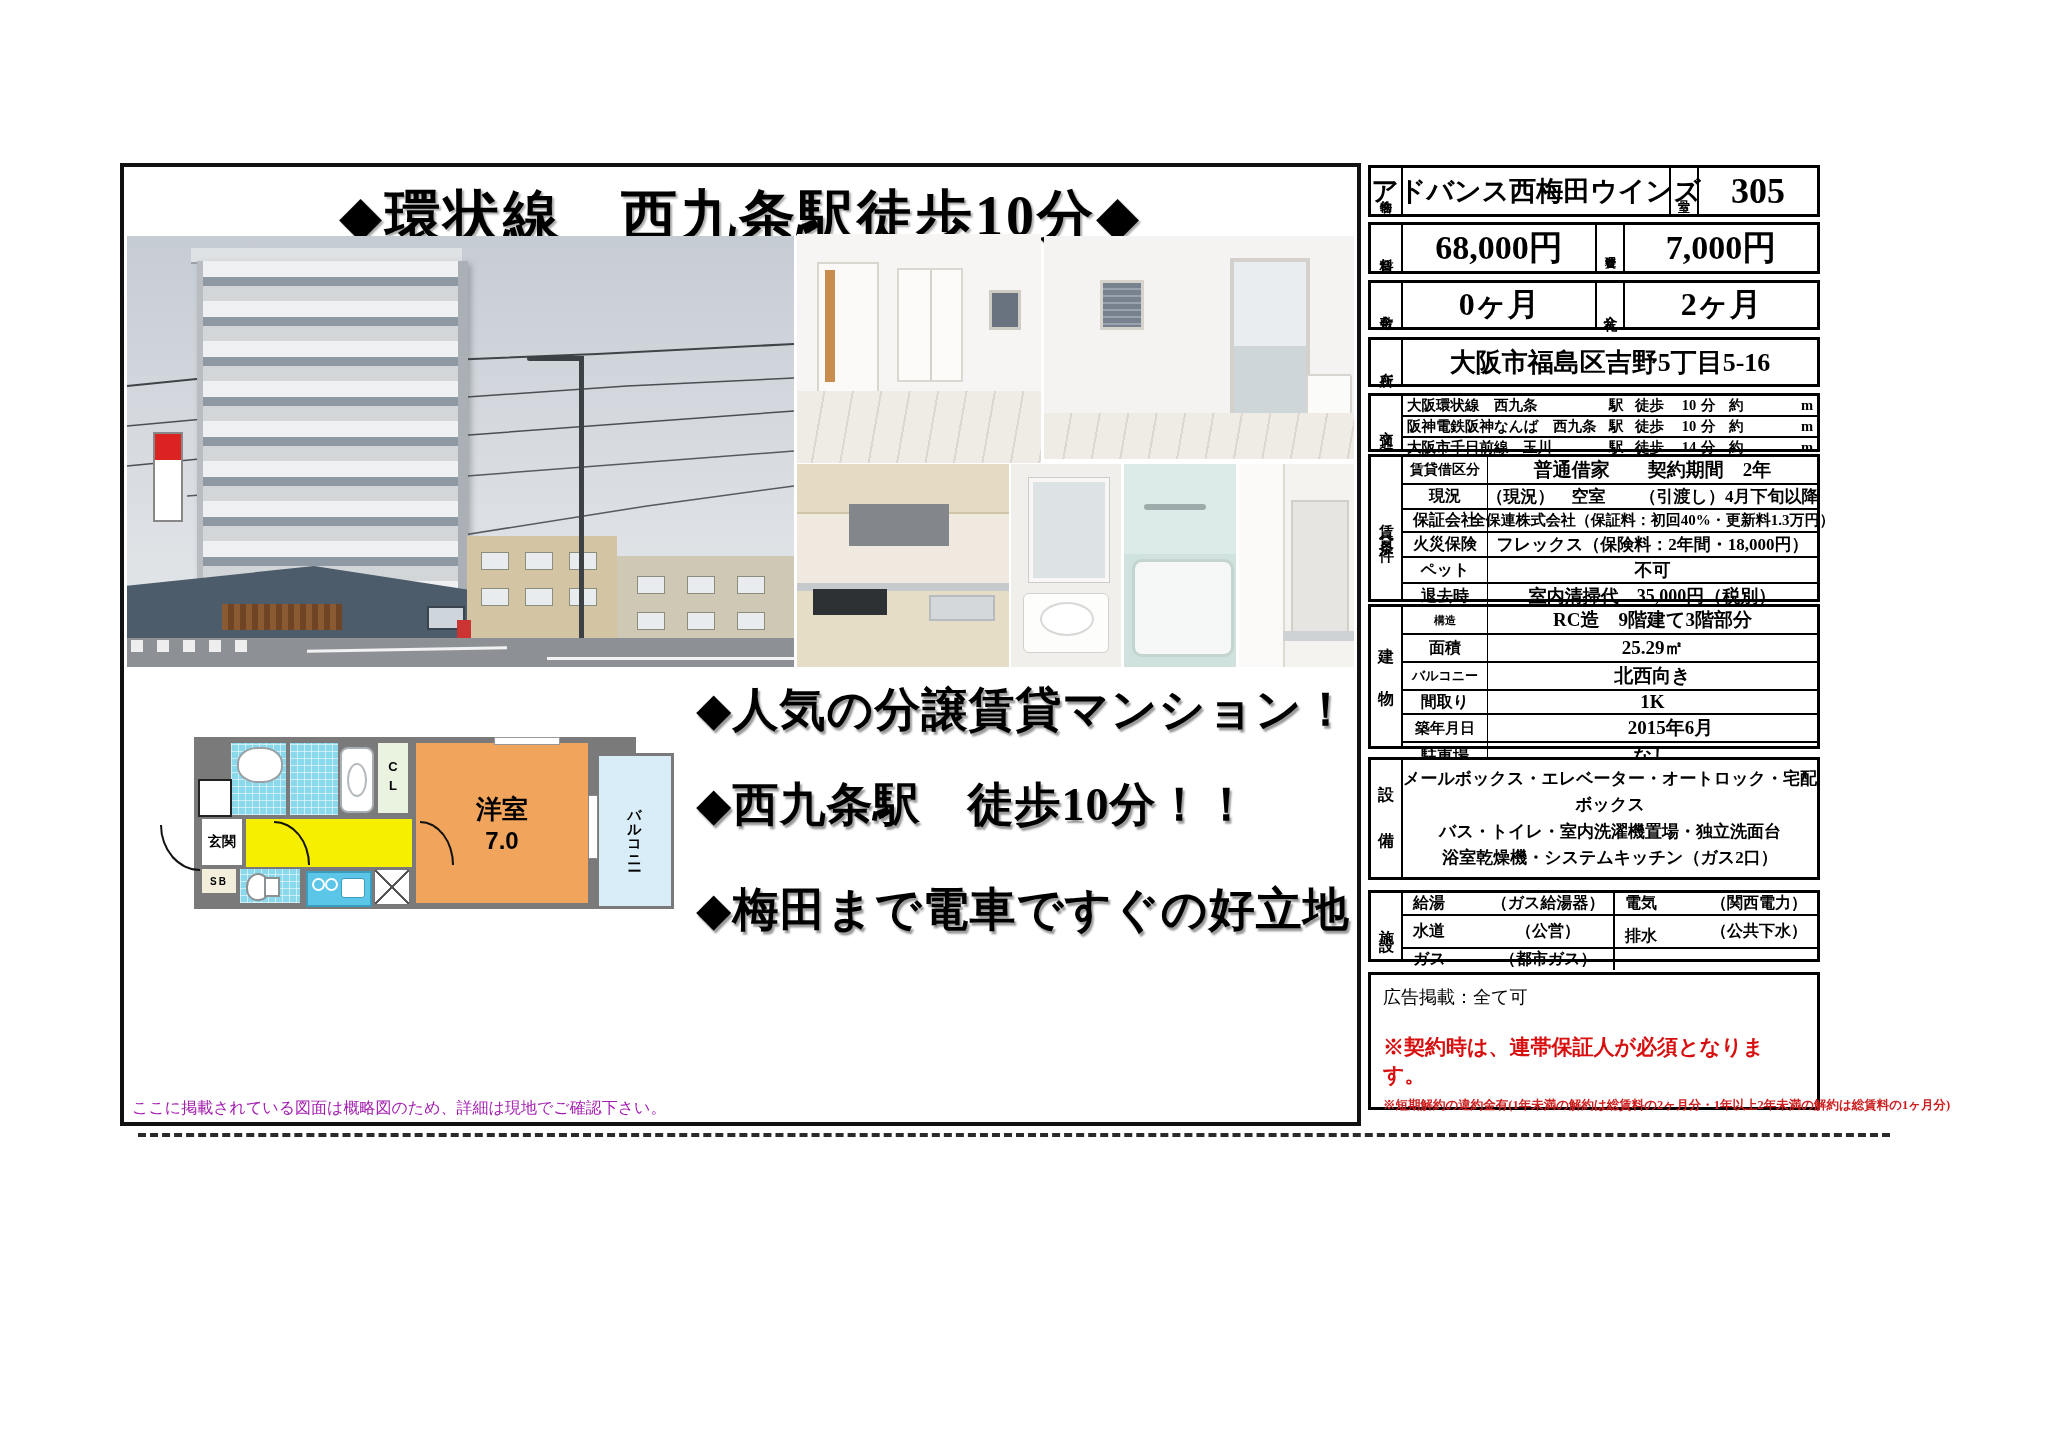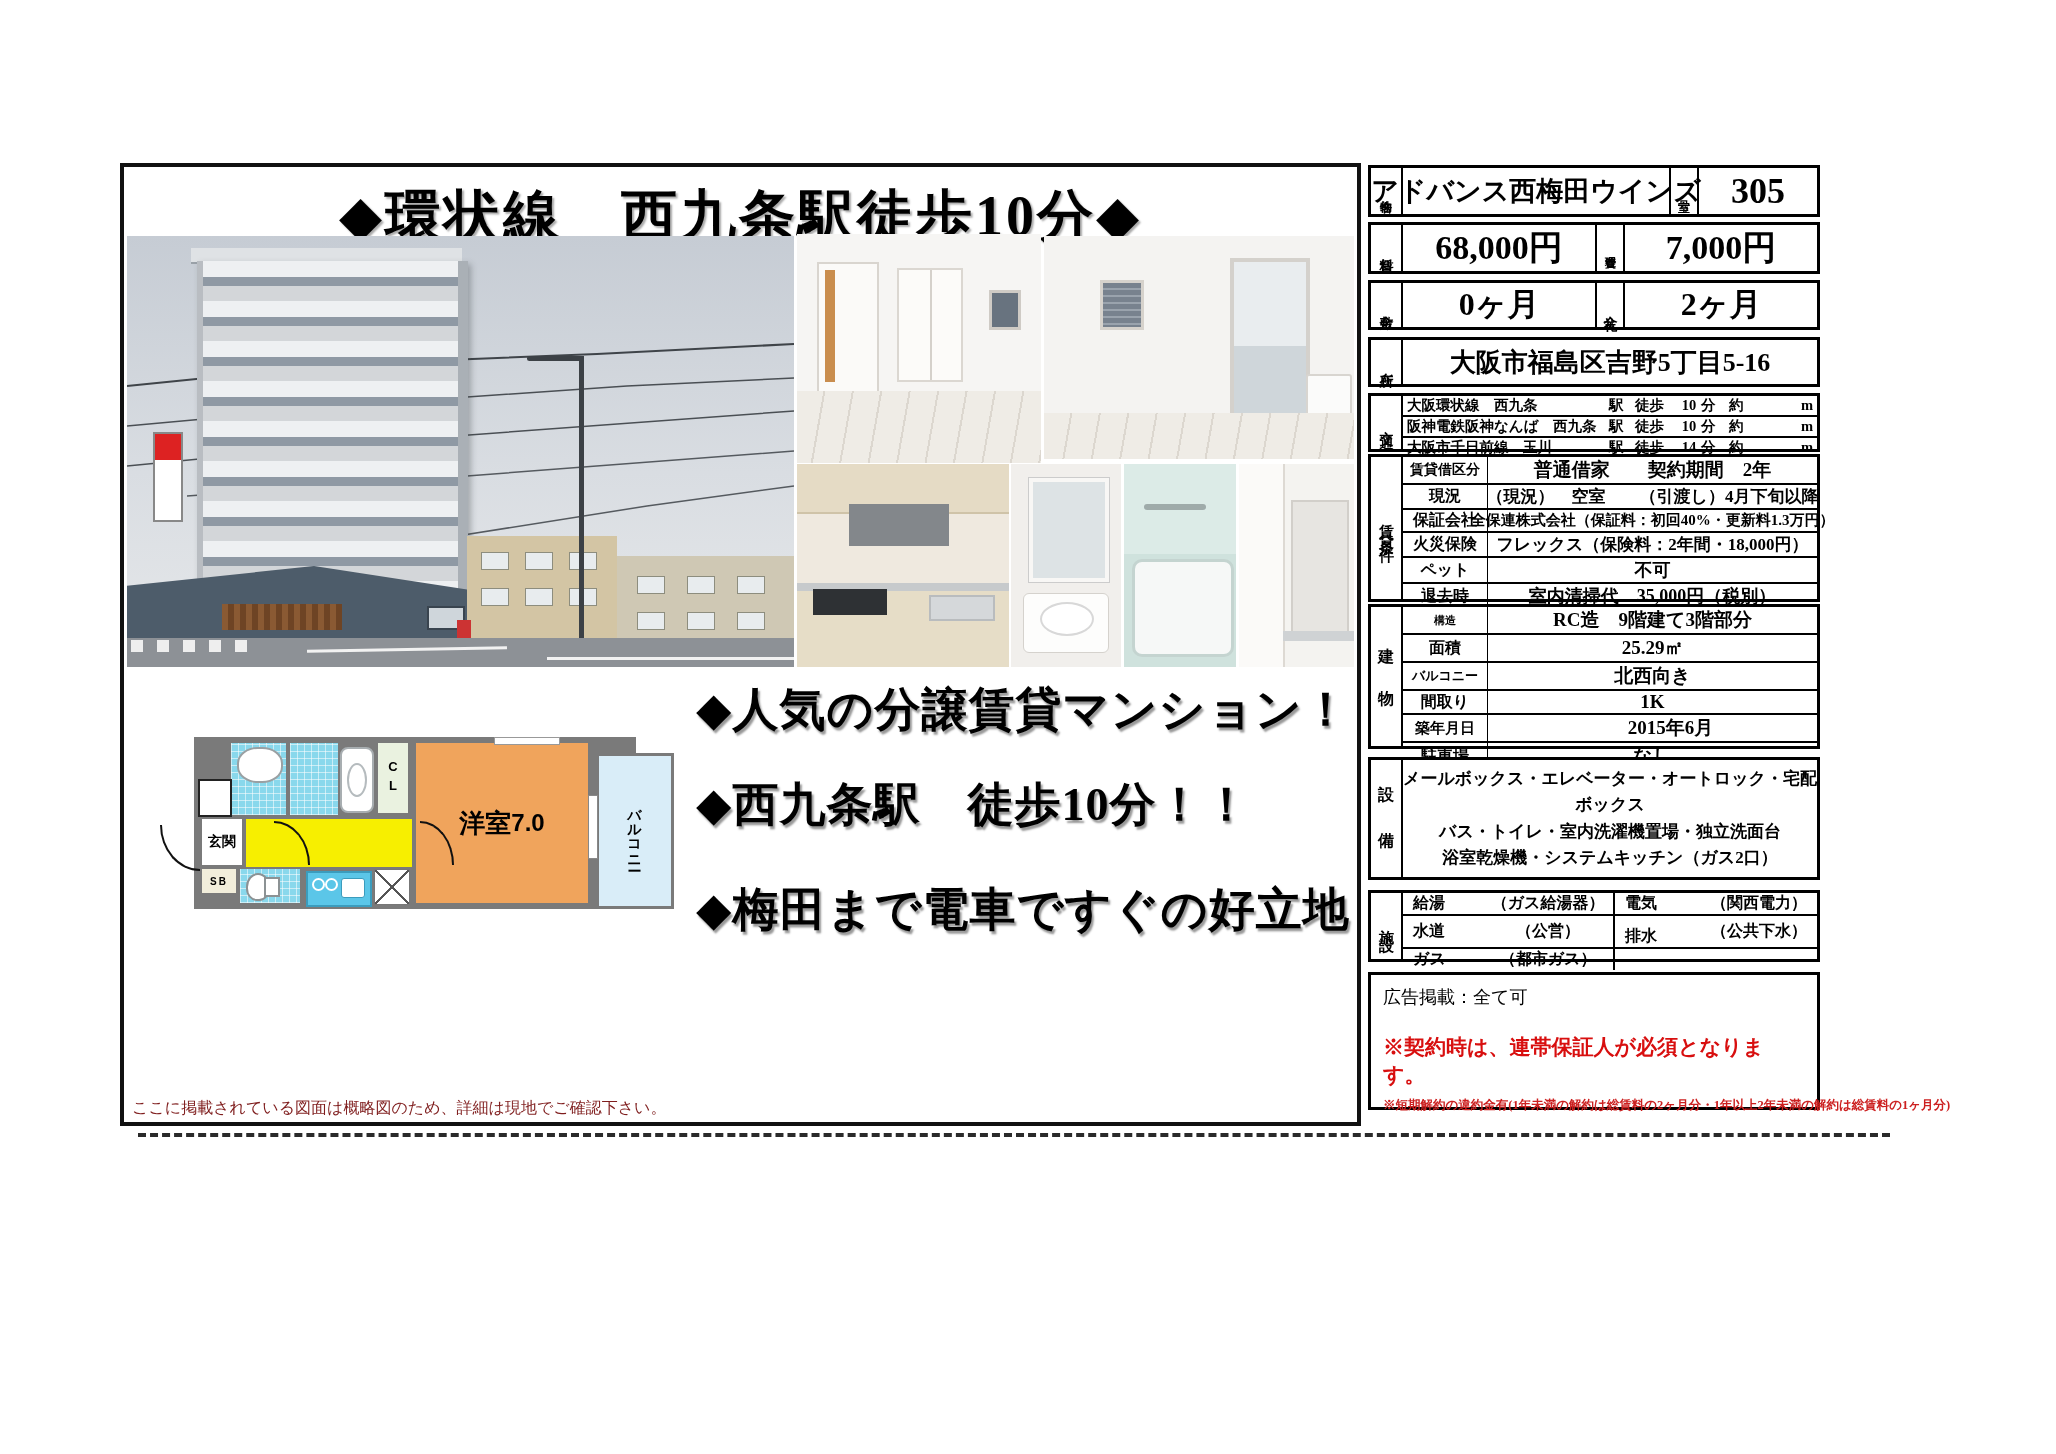--- a/index.html
+++ b/index.html
@@ -5,21 +5,21 @@
   html,body{margin:0;padding:0;background:#fff;}
   .page{position:relative;width:2056px;height:1454px;background:#ffffff;overflow:hidden;
         font-family:"Liberation Serif","DejaVu Serif",serif;color:#000;}
   .abs{position:absolute;}
 
   
   .left-panel{left:120px;top:163px;width:1233px;height:955px;border:4px solid #111;background:#fff;}
   .main-title{left:0;top:0;width:100%;text-align:center;font-size:56px;font-weight:bold;
               letter-spacing:3px;text-shadow:2px 2px 2px #aaa;white-space:nowrap;}
   .promo{font-size:46px;font-weight:bold;letter-spacing:1px;text-shadow:2px 3px 2px #999;white-space:nowrap;}
-  .plan-note{font-size:16px;font-family:"Liberation Sans","DejaVu Sans",sans-serif;color:#7f1d1d;}
+  .plan-note{font-size:16px;font-family:"Liberation Sans","DejaVu Sans",sans-serif;color:#a21caf;}
 
   
   .photo{overflow:hidden;}
   .ph-building{left:3px;top:69px;width:667px;height:431px;background:linear-gradient(#c6ccd4 0%,#d9dde2 55%,#e6e8ea 100%);}
   .bldg-main{left:70px;top:25px;width:255px;height:365px;
      background:repeating-linear-gradient(180deg,#eef0f2 0 16px,#8f99a4 16px 25px,#d3d6d9 25px 40px);
      border-left:6px solid #b9bdc2;border-right:10px solid #aab0b6;box-shadow:3px 3px 6px rgba(60,65,70,.35);}
   .bldg-top{left:64px;top:12px;width:271px;height:14px;background:#dfe2e5;border-bottom:2px solid #9aa1a8;}
   .bldg-ground{left:70px;top:372px;width:265px;height:46px;background:#767d85;}
   .vending{left:330px;top:384px;width:14px;height:28px;background:#c33;}
@@ -216,21 +216,21 @@
       </div>
       <div class="fp-room" style="left:4px;top:42px;width:30px;height:34px;background:#fff;border:2px solid #222;"></div>
       <div class="fp-room tile" style="left:96px;top:6px;width:48px;height:72px;"></div>
       <div class="fp-room" style="left:146px;top:10px;width:30px;height:62px;background:#fff;border:2px solid #a8aeb1;border-radius:8px;">
         <div style="position:absolute;left:5px;top:14px;width:16px;height:30px;border:2px solid #b5bbbe;border-radius:50%;"></div>
       </div>
       <div class="fp-room cell-center" style="left:184px;top:6px;width:30px;height:70px;background:#eaf2e0;">
         <span class="fp-label fp-vert" style="font-size:13px;letter-spacing:4px;">CL</span>
       </div>
       <div class="fp-room" style="left:222px;top:6px;width:172px;height:160px;background:#f0a45c;">
-        <div style="position:absolute;left:0;top:0;width:100%;height:100%;display:flex;align-items:center;justify-content:center;">
+        <div style="position:absolute;left:0;top:0;width:100%;height:100%;display:flex;flex-direction:column;align-items:center;justify-content:center;">
           <span class="fp-label" style="font-size:26px;">洋室</span>
           <span class="fp-label" style="font-size:24px;">7.0</span>
         </div>
         <div style="position:absolute;left:78px;top:-6px;width:64px;height:6px;background:#fff;border:1px solid #999;"></div>
       </div>
       <div class="fp-room" style="left:394px;top:58px;width:8px;height:62px;background:#fff;border:1px solid #888;"></div>
 
       <div class="fp-room cell-center" style="left:8px;top:82px;width:40px;height:46px;background:#fff;">
         <span class="fp-label" style="font-size:14px;">玄関</span>
       </div>

